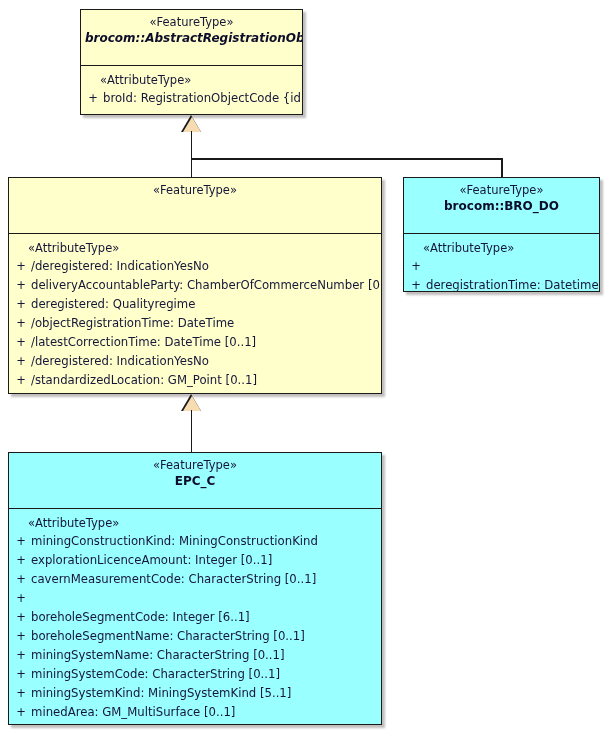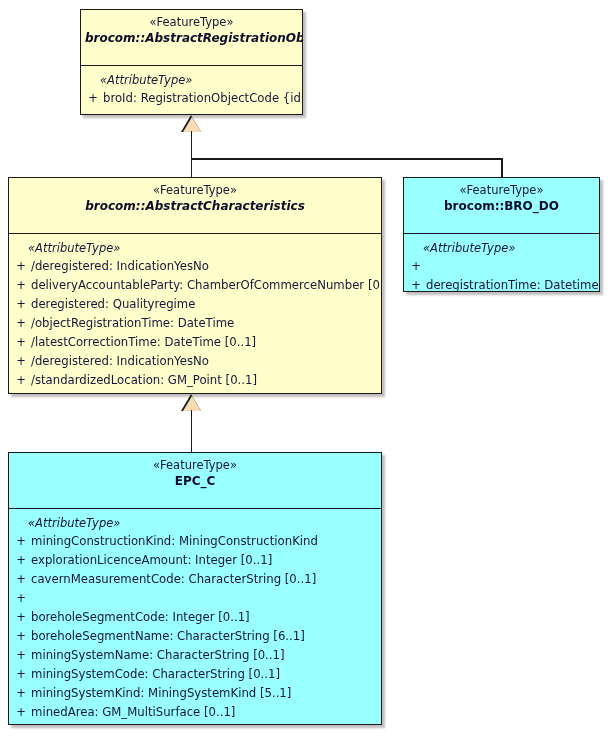--- a/index.html
+++ b/index.html
@@ -55,21 +55,20 @@
   .class-body {
     box-sizing: border-box;
     padding: 6px 2px 5px 2px;
   }
   .attr-stereotype {
     font-size: 11.5px;
     color: #16163a;
     padding-left: 17px;
     line-height: 17px;
     white-space: nowrap;
-    font-style: italic;
   }
   .attr-row {
     display: flex;
     align-items: baseline;
     line-height: 19px;
     white-space: nowrap;
   }
   .attr-vis {
     width: 20px;
     text-align: center;
@@ -127,21 +126,20 @@
   <div class="gen-arrow-outline" style="left:181px; top:115px;"></div>
   <div class="gen-arrow" style="left:182.5px; top:117px;"></div>
   <div class="conn v" style="left:190.5px; top:131px; height:28px;"></div>
   <div class="conn h" style="left:190.5px; top:158px; width:312px;"></div>
   <div class="conn v" style="left:190.5px; top:158px; height:20px;"></div>
   <div class="conn v" style="left:501px; top:158px; height:20px;"></div>
 
   <div class="uml-class yellow" style="left:8px; top:177px; width:374px; height:217px;">
     <div class="class-header" style="height:56px;">
       <div class="stereotype">«FeatureType»</div>
-      <div class="class-name italic">brocom::AbstractCharacteristics</div>
     </div>
     <div class="class-body">
       <div class="attr-stereotype">«AttributeType»</div>
       <div class="attr-row">
         <span class="attr-vis">+</span>
         <span class="attr-text">/deregistered: IndicationYesNo</span>
       </div>
       <div class="attr-row">
         <span class="attr-vis">+</span>
         <span class="attr-text">deliveryAccountableParty: ChamberOfCommerceNumber [0.1]</span>
@@ -211,25 +209,25 @@
       </div>
       <div class="attr-row">
         <span class="attr-vis">+</span>
         <span class="attr-text">cavernMeasurementCode: CharacterString [0..1]</span>
       </div>
       <div class="attr-row">
         <span class="attr-vis">+</span>
       </div>
       <div class="attr-row">
         <span class="attr-vis">+</span>
-        <span class="attr-text">boreholeSegmentCode: Integer [0..1]</span>
-      </div>
-      <div class="attr-row">
-        <span class="attr-vis">+</span>
-        <span class="attr-text">boreholeSegmentName: CharacterString [6..1]</span>
+        <span class="attr-text">boreholeSegmentCode: Integer [6..1]</span>
+      </div>
+      <div class="attr-row">
+        <span class="attr-vis">+</span>
+        <span class="attr-text">boreholeSegmentName: CharacterString [0..1]</span>
       </div>
       <div class="attr-row">
         <span class="attr-vis">+</span>
         <span class="attr-text">miningSystemName: CharacterString [0..1]</span>
       </div>
       <div class="attr-row">
         <span class="attr-vis">+</span>
         <span class="attr-text">miningSystemCode: CharacterString [0..1]</span>
       </div>
       <div class="attr-row">

